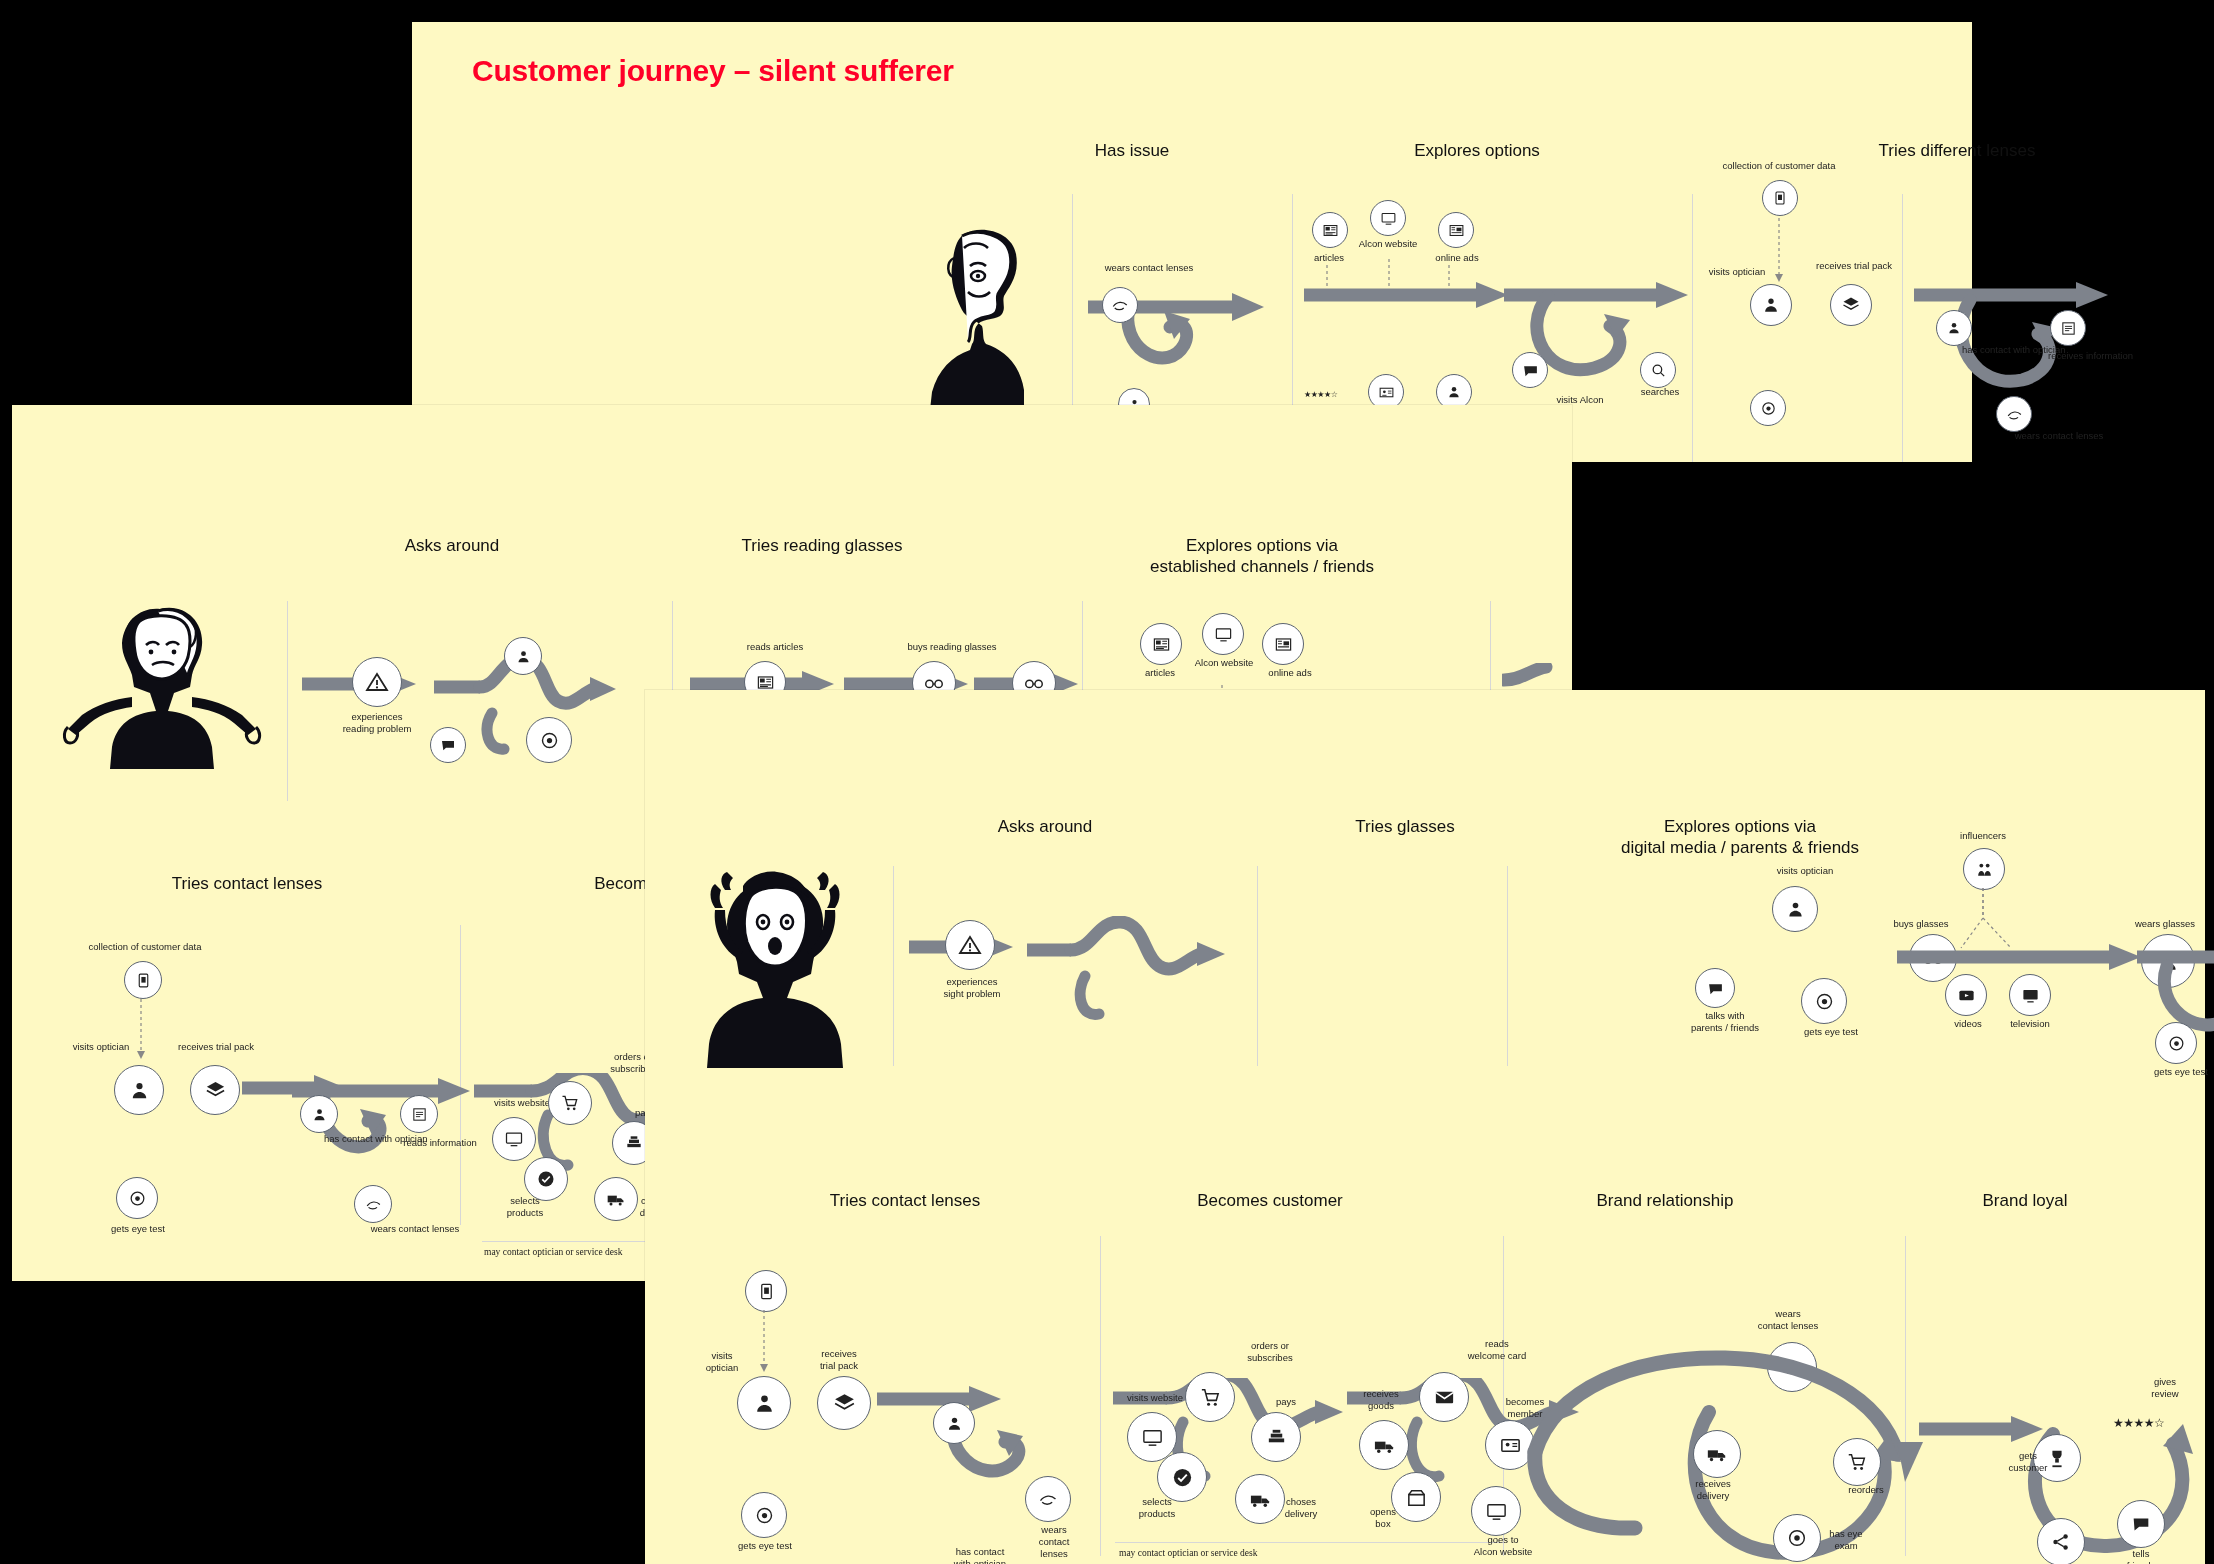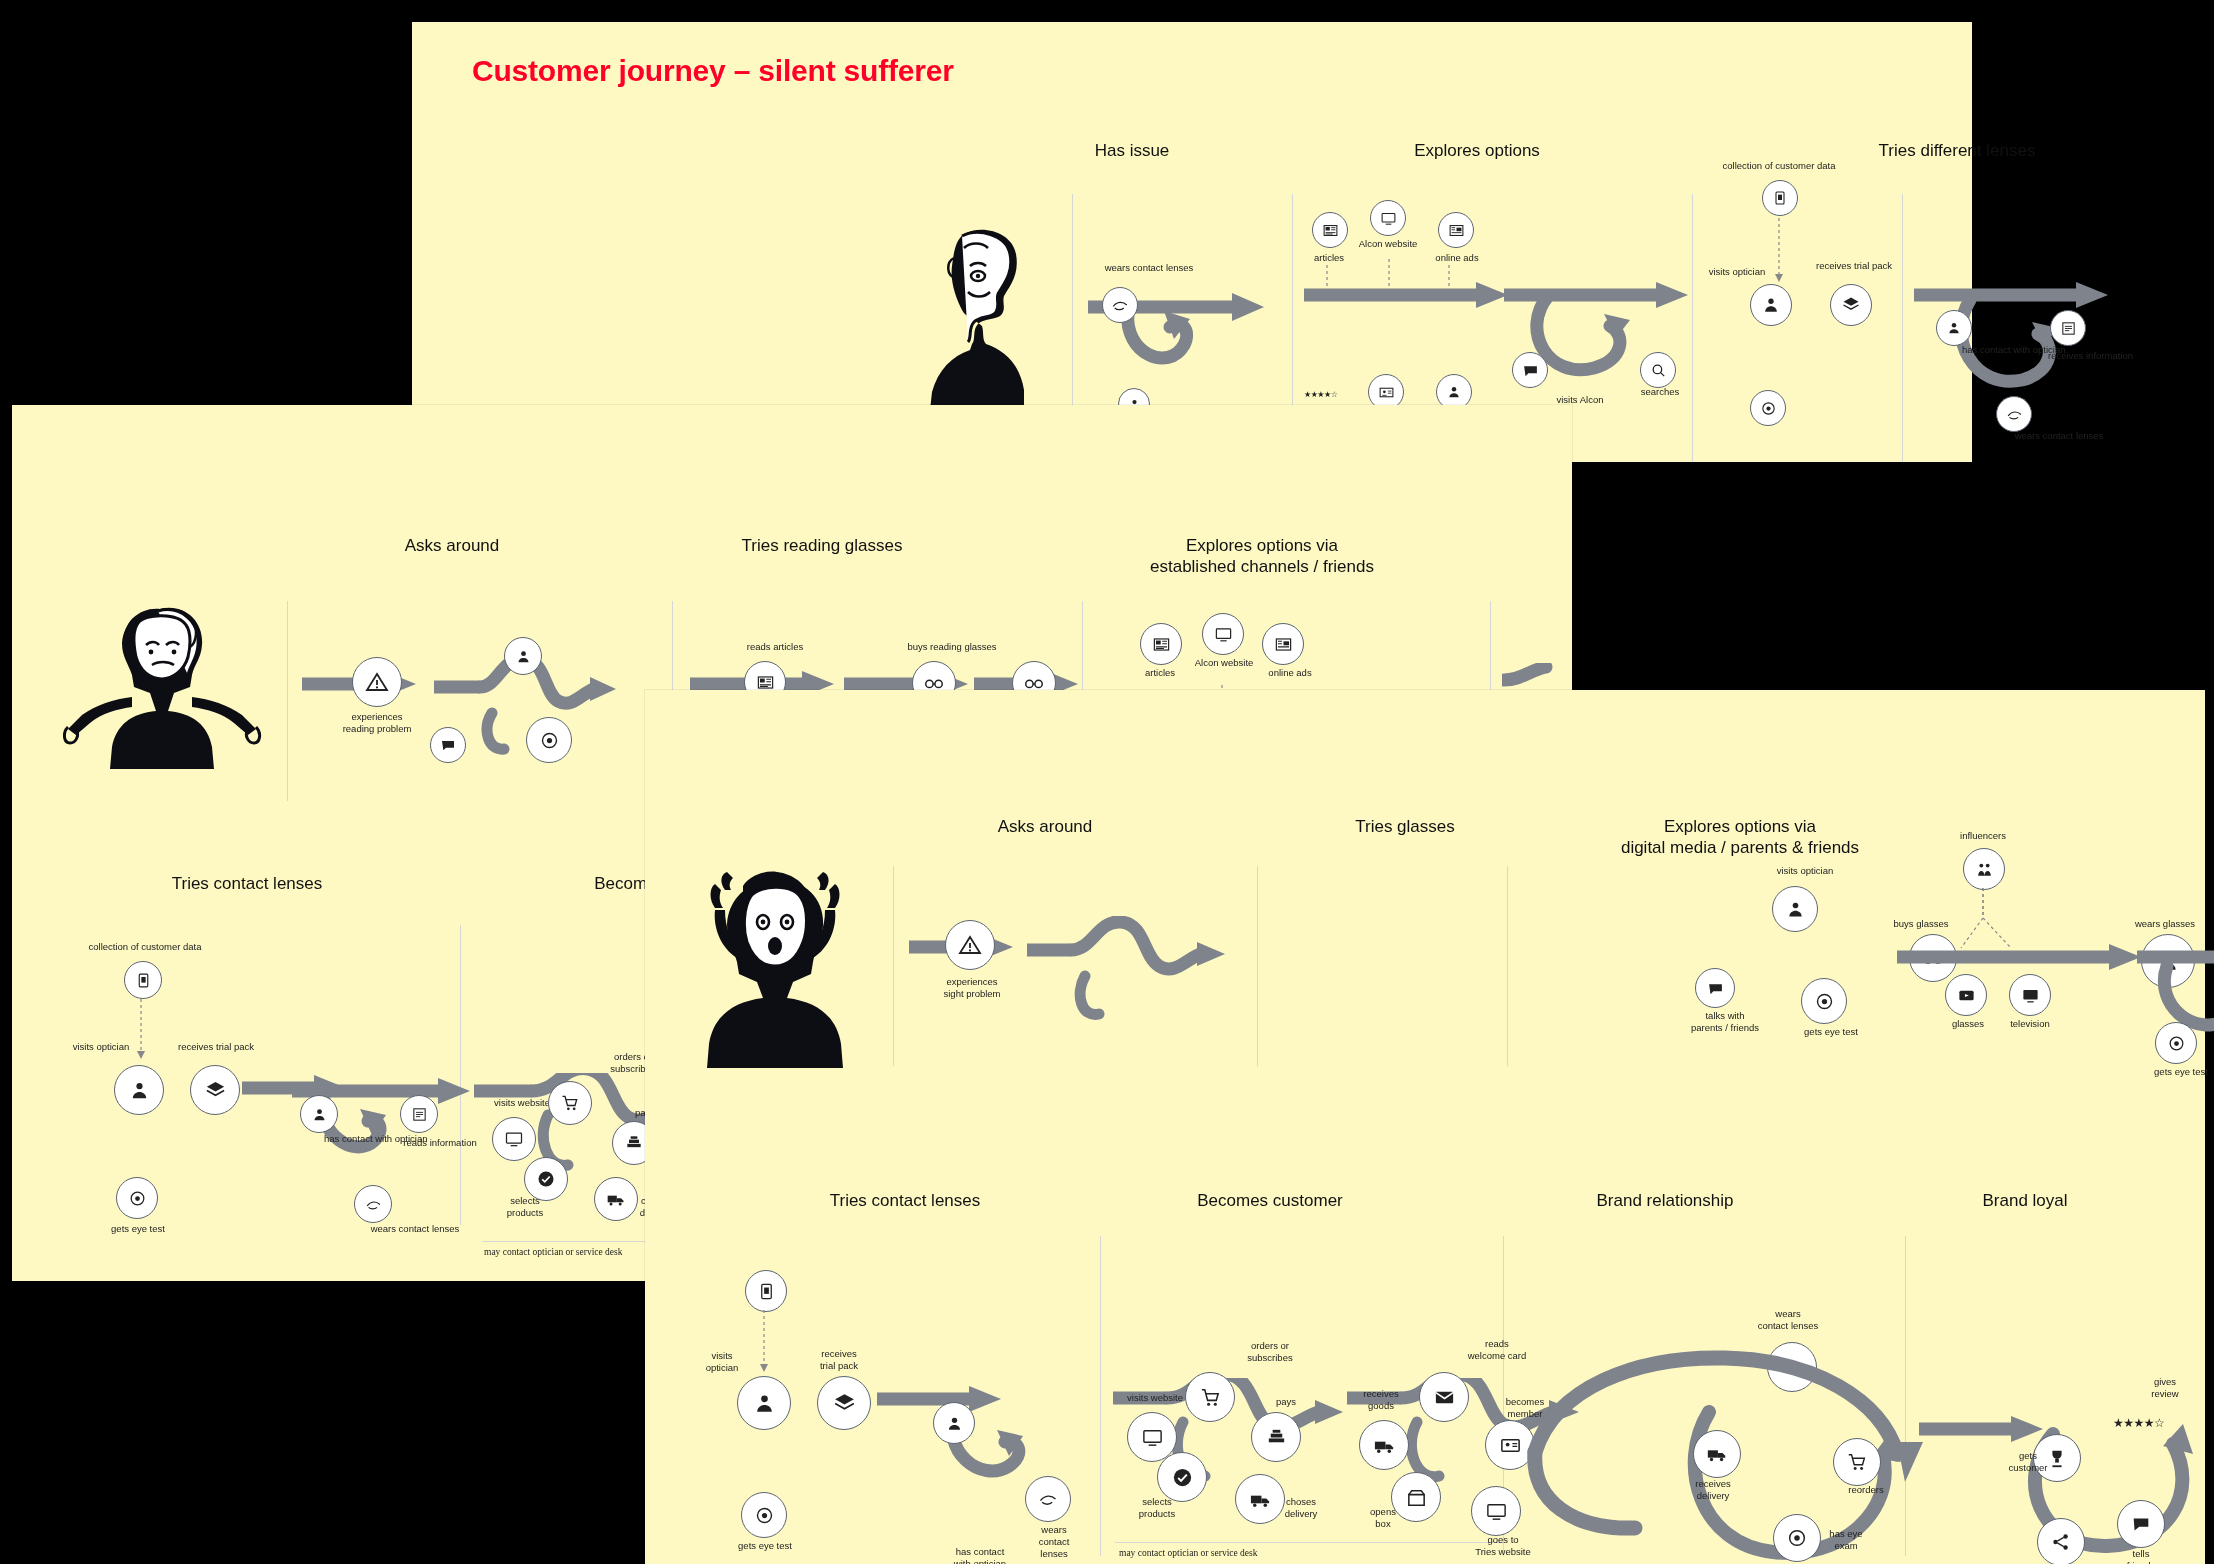--- a/index.html
+++ b/index.html
@@ -635,21 +635,21 @@
       <path d="M28 0 V30 L6 60" stroke="#888" stroke-width="1.2" stroke-dasharray="3 3" fill="none"></path>
       <path d="M28 0 V30 L56 60" stroke="#888" stroke-width="1.2" stroke-dasharray="3 3" fill="none"></path>
     </svg>
   </div>
   <div class="node" style="left:1300px;top:284px;width:40px;height:40px;">
     <svg width="19" height="19" viewBox="0 0 24 24">
         <rect x="3" y="6" width="18" height="12" rx="2" fill="#222"></rect>
         <path d="M10 10l5 2-5 2z" fill="#fff"></path>
       </svg>
   </div>
-  <div class="cap" style="left:1298px;top:328px;width:50px;">glasses</div>
+  <div class="cap" style="left:1298px;top:328px;width:50px;">videos</div>
   <div class="node" style="left:1364px;top:284px;width:40px;height:40px;">
     <svg width="19" height="19" viewBox="0 0 24 24">
         <rect x="3" y="5" width="18" height="12" rx="1" fill="#222"></rect>
         <path d="M8 20h8" stroke="#222" stroke-width="1.6"></path>
       </svg>
   </div>
   <div class="cap" style="left:1352px;top:328px;width:66px;">television</div>
 
   <div class="cap" style="left:1480px;top:228px;width:80px;">wears glasses</div>
   <div class="node" style="left:1496px;top:244px;width:52px;height:52px;">
@@ -847,21 +847,21 @@
         <path d="M4 9l3-4h10l3 4" fill="none" stroke="#222" stroke-width="1.6"></path>
       </svg>
   </div>
   <div class="node" style="left:826px;top:796px;width:48px;height:48px;">
     <svg width="23" height="23" viewBox="0 0 24 24">
         <rect x="3" y="5" width="18" height="12" rx="1" fill="none" stroke="#222" stroke-width="1.5"></rect>
         <path d="M8 20h8" stroke="#222" stroke-width="1.5"></path>
       </svg>
   </div>
   <div class="cap" style="left:818px;top:844px;width:80px;line-height:1.25;">goes to
-Tries website</div>
+Alcon website</div>
 
   <div class="cap" style="left:1098px;top:618px;width:90px;line-height:1.25;">wears
 contact lenses</div>
   <div class="node" style="left:1122px;top:652px;width:48px;height:48px;">
     <svg width="23" height="23" viewBox="0 0 24 24">
         <path d="M3 14c5-7 13-7 18-2" stroke="#222" stroke-width="1.6" fill="none"></path>
         <path d="M5 16c3 3 9 3 12 0" stroke="#222" stroke-width="1.6" fill="none"></path>
       </svg>
   </div>
   <div class="arrowwrap" style="left:880px;top:652px;">

